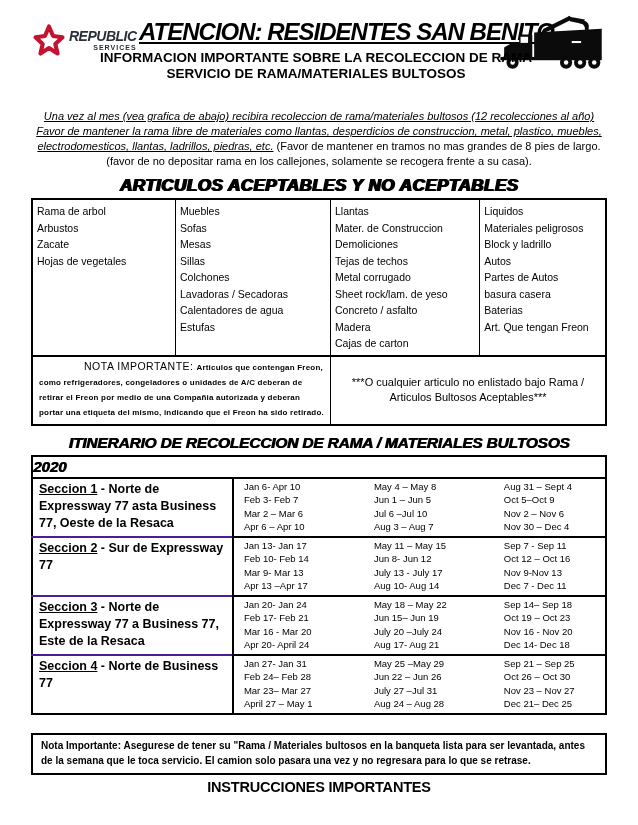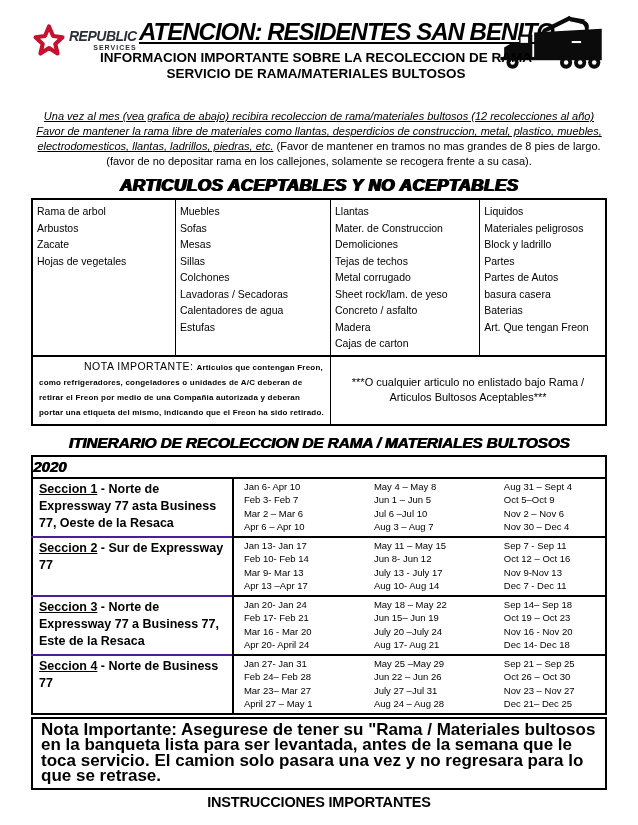--- a/index.html
+++ b/index.html
@@ -57,22 +57,22 @@
   .t2 .sec-desc {
     width:35%; border-right:2px solid #000; border-top:2px solid #4c1d95;
     vertical-align:top; font-size:12.5px; font-weight:bold; line-height:17px; padding:2px 4px 2px 6px;
   }
   .t2 .sec-dates { border-top:2px solid #000; vertical-align:top; padding:1px 0 2px 10px; }
   .sec-label { text-decoration:underline; }
   .dates-grid { display:grid; grid-template-columns:36% 36% 28%; }
   .dates-grid .list-line { font-size:9.5px; line-height:13.5px; }
   
   .nota-box {
-    border:2px solid #000; margin-top:2px; padding:3px 8px 4px 8px;
-    font-size:17px; font-weight:bold; line-height:15.5px;
+    border:2px solid #000; margin-top:18px; padding:3px 8px 4px 8px;
+    font-size:10px; font-weight:bold; line-height:15.5px;
   }
   
   .instr-heading { text-align:center; font-size:14.5px; font-weight:bold; margin-top:4px; letter-spacing:-0.2px; }
 </style>
 </head>
 <body>
 
 <div class="hdr">
   <div class="logo">
     <svg class="logo-star" viewBox="0 0 40 40">
@@ -155,21 +155,21 @@
           <div class="list-line">Metal corrugado</div>
           <div class="list-line">Sheet rock/lam. de yeso</div>
           <div class="list-line">Concreto / asfalto</div>
           <div class="list-line">Madera</div>
           <div class="list-line">Cajas de carton</div>
         </td>
     <td class="c4">
           <div class="list-line">Liquidos</div>
           <div class="list-line">Materiales peligrosos</div>
           <div class="list-line">Block y ladrillo</div>
-          <div class="list-line">Partes</div>
+          <div class="list-line">Autos</div>
           <div class="list-line">Partes de Autos</div>
           <div class="list-line">basura casera</div>
           <div class="list-line">Baterias</div>
           <div class="list-line">Art. Que tengan Freon</div>
         </td>
   </tr>
   <tr>
     <td colspan="2" class="nota-left">
       <span class="nota-label">NOTA IMPORTANTE:</span>
       <span class="nota-small">Articulos que contengan Freon, como refrigeradores, congeladores o unidades de A/C deberan de retirar el Freon por medio de una Compañia autorizada y deberan portar una etiqueta del mismo, indicando que el Freon ha sido retirado.</span>

